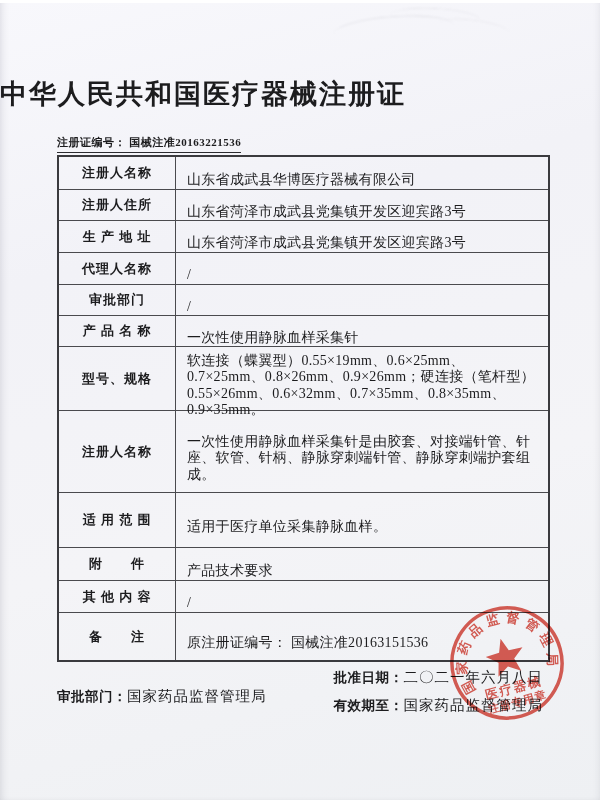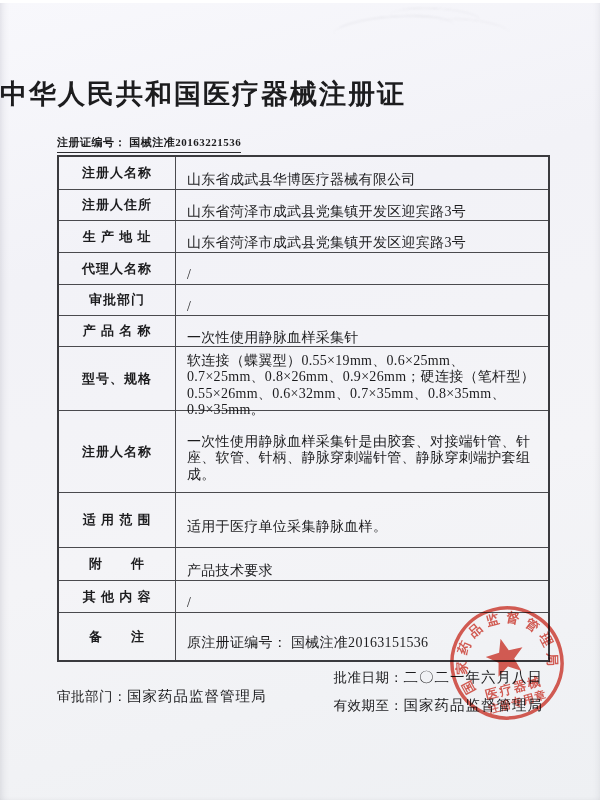--- a/index.html
+++ b/index.html
@@ -49,21 +49,21 @@
   .cell-value{
     box-sizing:border-box;flex:1;
     display:flex;align-items:center;
     padding:17px 8px 3px 11px;
     font-size:14px;line-height:16.5px;letter-spacing:.3px;
   }
   .footer-line{position:absolute;font-size:13.5px;letter-spacing:.5px;}
   .dept{left:57px;top:687px;}
   .approve-date{top:668px;right:57px;text-align:right;}
   .valid-until{top:696px;right:57px;text-align:right;}
-  .footer-line .flabel{font-weight:400;}
+  .footer-line .flabel{font-weight:700;}
   .footer-line .fvalue{font-size:14.5px;letter-spacing:1px;}
 
   .stamp{
     position:absolute;left:437px;top:593px;width:140px;height:140px;
     transform:rotate(-15deg);
     mix-blend-mode:multiply;opacity:.82;pointer-events:none;
   }
 </style>
 </head>
 <body>

